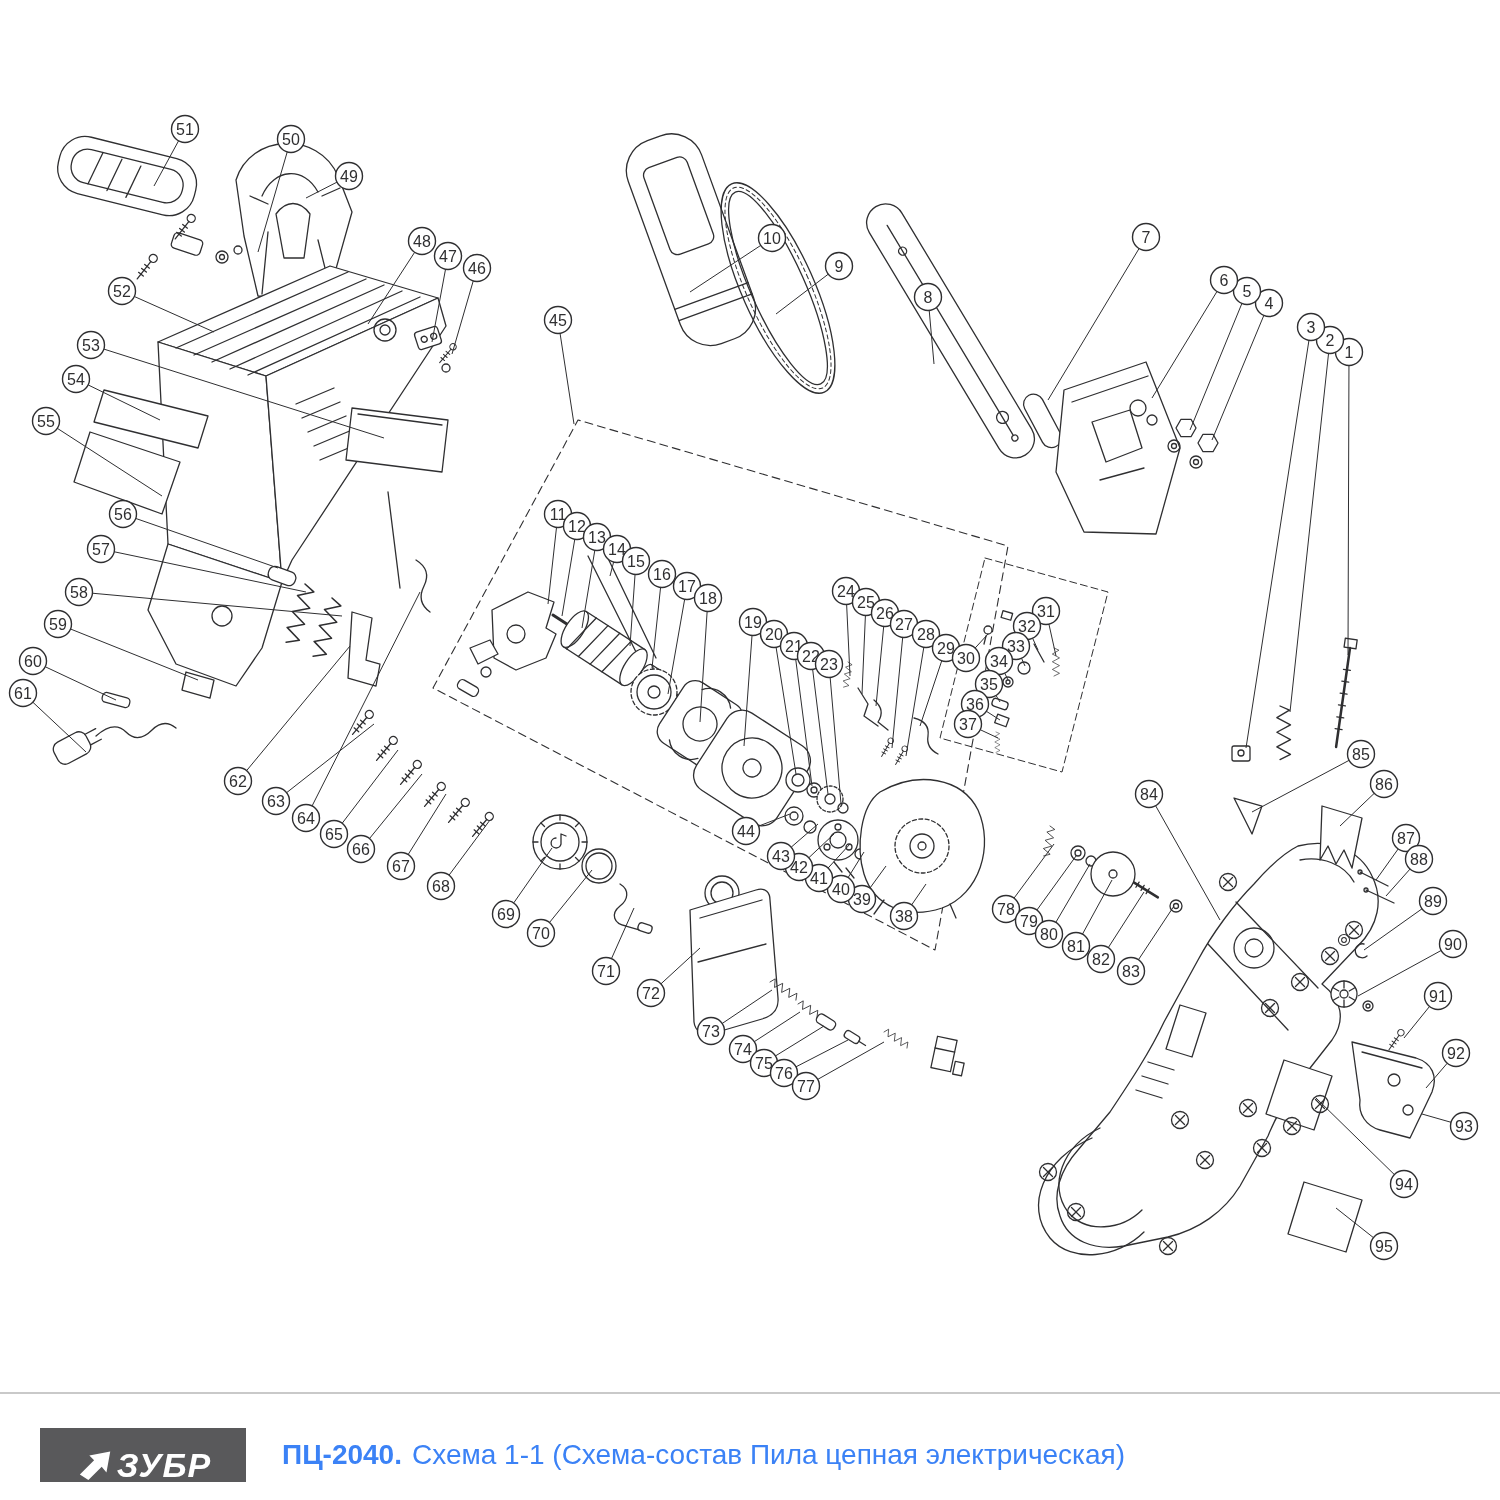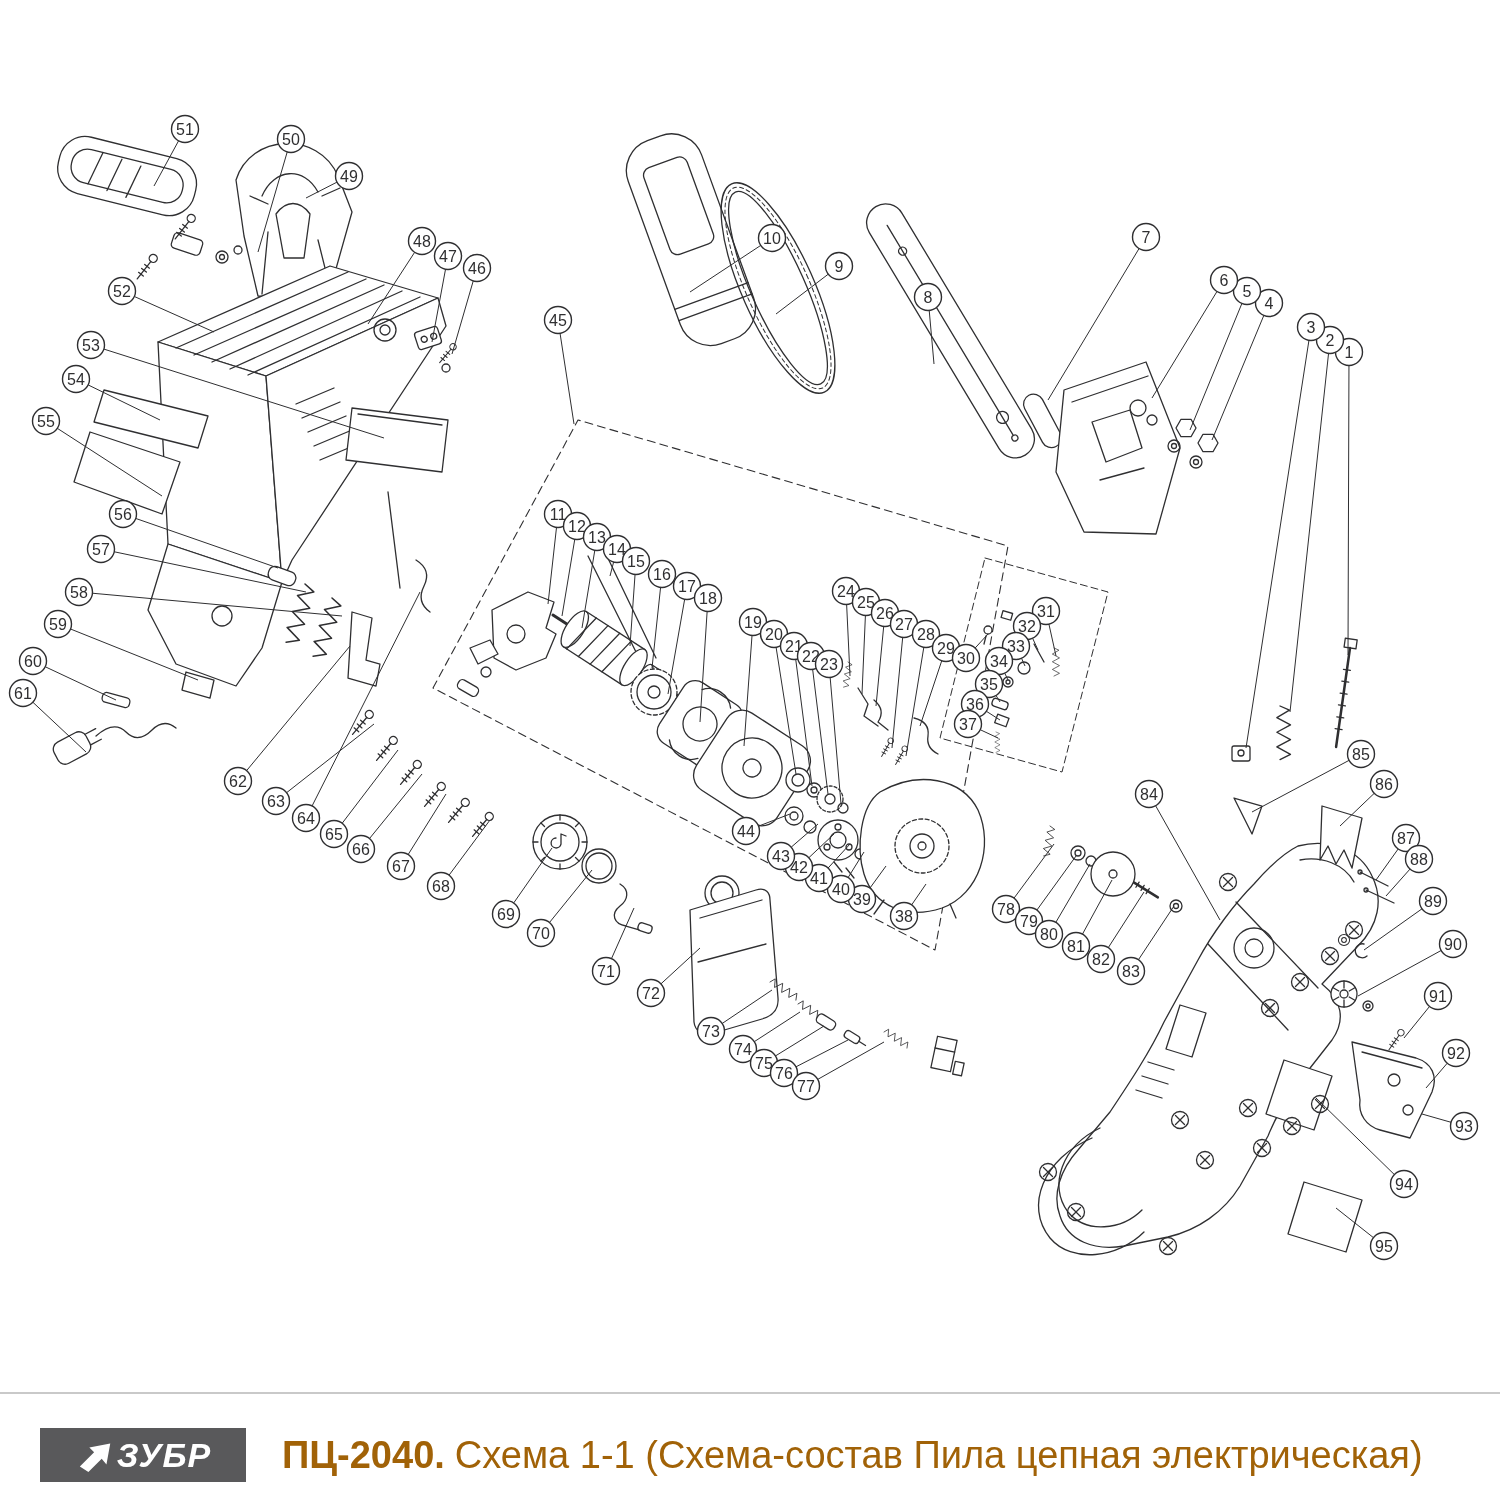--- a/index.html
+++ b/index.html
@@ -6,23 +6,23 @@
   .canvas{position:relative;width:1500px;height:1500px;background:#ffffff;overflow:hidden;
           font-family:"Liberation Sans",sans-serif;}
   .canvas svg.diagram{position:absolute;left:0;top:0;}
   #callout-layer line{stroke:#2f2f31;stroke-width:1;}
   #callout-layer circle{fill:#ffffff;stroke:#2f2f31;stroke-width:1.4;}
   #callout-layer text{fill:#2f2f31;font-size:16px;text-anchor:middle;
                       font-family:"Liberation Sans",sans-serif;}
   .rule{position:absolute;left:0;top:1392px;width:1500px;height:2px;background:#c9c9c9;}
   .footer{position:absolute;left:0;top:1410px;width:1500px;height:90px;display:flex;align-items:center;}
   .logo{margin-left:40px;width:206px;height:54px;background:#59595b;display:flex;
-        align-items:center;justify-content:center;flex:0 0 auto;}
+        align-items:flex-end;justify-content:center;flex:0 0 auto;}
   .brand-text{color:#ffffff;font-size:34px;font-weight:bold;font-style:italic;letter-spacing:1px;line-height:1;}
-  .caption{margin-left:36px;font-size:38px;color:#a16207;white-space:nowrap;}
+  .caption{margin-left:36px;font-size:28px;color:#3b82f6;white-space:nowrap;}
   .caption .model{font-weight:bold;margin-right:10px;}
 </style>
 </head>
 <body>
 
 <div class="canvas">
 
 <svg class="diagram" width="1500" height="1500" viewBox="0 0 1500 1500" xmlns="http://www.w3.org/2000/svg" xmlns:xlink="http://www.w3.org/1999/xlink">
 
   <defs>

